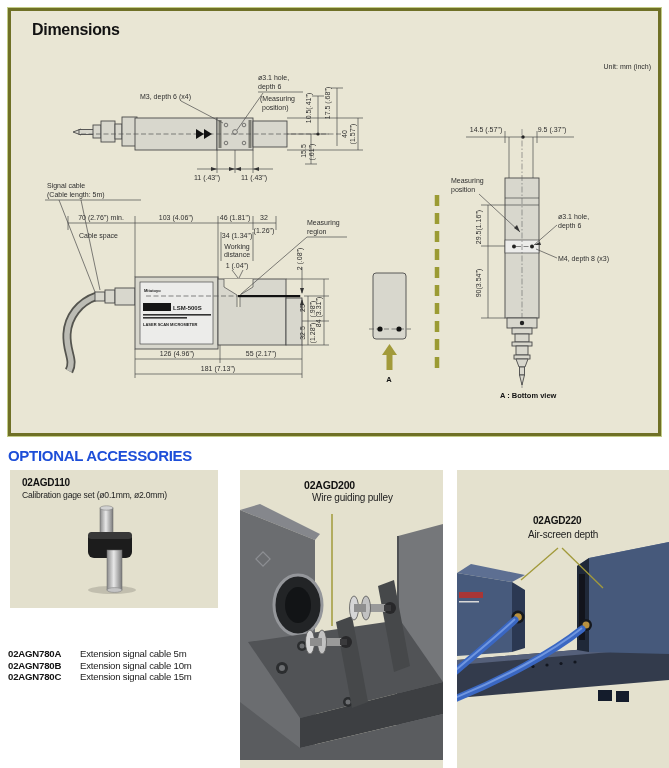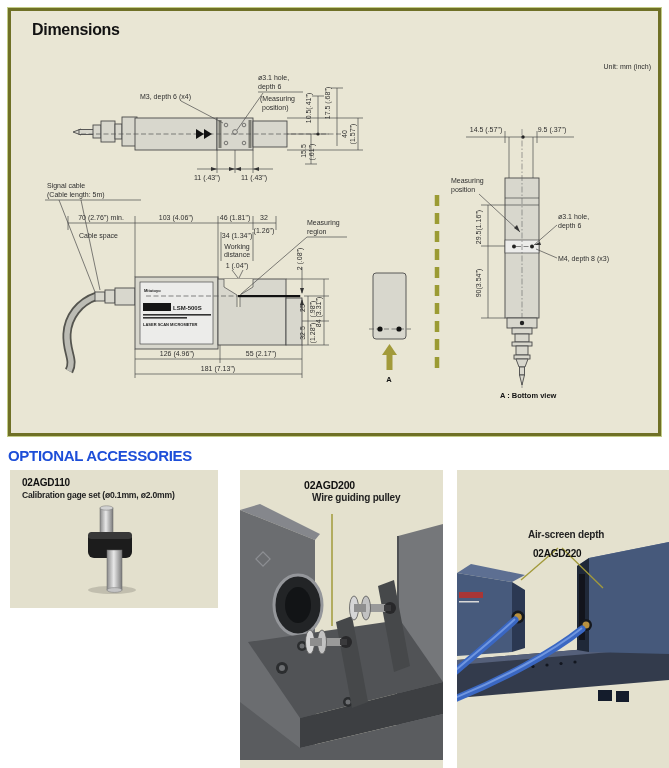--- a/index.html
+++ b/index.html
@@ -19,21 +19,21 @@
   .dev{fill:#d8d7cd;stroke:#4a4a4a;stroke-width:0.9;}
   .devl{fill:#ececе8;fill:#ececea;stroke:#4a4a4a;stroke-width:0.7;}
   .dash{stroke:#555;stroke-width:0.7;fill:none;stroke-dasharray:5 2.5;}
   .cdash{stroke:#666;stroke-width:0.6;fill:none;stroke-dasharray:6 2 1.5 2;}
   .olive{stroke:#9b9b33;}
   
   .acc-title{position:absolute;left:8px;top:447px;font-size:15px;font-weight:bold;
              color:#1d4ed8;letter-spacing:-0.3px;}
   .acc-box{position:absolute;left:10px;top:470px;width:208px;height:138px;background:#e3e0cd;}
   .acc-part{position:absolute;font-size:10px;font-weight:bold;color:#111;letter-spacing:-0.2px;}
-  .acc-desc{position:absolute;font-size:8.6px;color:#222;letter-spacing:-0.2px;font-weight:bold;}
+  .acc-desc{position:absolute;font-size:8.6px;color:#222;letter-spacing:-0.2px;}
   .photo{position:absolute;top:470px;height:331px;background:#e4e1ce;overflow:hidden;}
   .photo svg{position:absolute;left:0;top:0;}
   .cable-list{position:absolute;left:8px;top:648px;width:230px;}
   .cable-row{display:flex;font-size:9.6px;line-height:11.6px;letter-spacing:-0.2px;}
   .cable-row .p{width:72px;font-weight:bold;color:#111;}
   .cable-row .d{color:#222;}
 </style>
 </head>
 <body>
 
@@ -268,20 +268,34 @@
       <ellipse cx="102" cy="120" rx="24" ry="4" fill="rgba(0,0,0,0.15)"></ellipse>
       <rect x="90" y="38" width="13" height="32" fill="url(#met)" stroke="#666" stroke-width="0.5"></rect>
       <ellipse cx="96.5" cy="38" rx="6.5" ry="2.2" fill="#d2d2d2" stroke="#777" stroke-width="0.5"></ellipse>
       <rect x="78" y="62" width="44" height="26" rx="6" fill="#1c1c1c"></rect>
       <rect x="78" y="62" width="44" height="7" rx="3.5" fill="#383838"></rect>
       <rect x="97" y="80" width="15" height="40" fill="url(#met)" stroke="#666" stroke-width="0.5"></rect>
       <ellipse cx="104.5" cy="120" rx="7.5" ry="2.4" fill="#c4c4c4" stroke="#777" stroke-width="0.5"></ellipse>
     </svg>
   </div>
 
+  <div class="cable-list">
+    <div class="cable-row">
+      <span class="p">02AGN780A</span>
+      <span class="d">Extension signal cable 5m</span>
+    </div>
+    <div class="cable-row">
+      <span class="p">02AGN780B</span>
+      <span class="d">Extension signal cable 10m</span>
+    </div>
+    <div class="cable-row">
+      <span class="p">02AGN780C</span>
+      <span class="d">Extension signal cable 15m</span>
+    </div>
+  </div>
 
   <div class="photo" style="left:240px;width:203px;">
     <svg width="203" height="290" viewBox="0 0 203 290">
 
       <polygon points="158,66 203,54 203,290 158,290" fill="#75777a"></polygon>
       <line x1="158" y1="66" x2="158" y2="290" stroke="#4e5053" stroke-width="2"></line>
       <polygon points="0,40 20,34 80,64 75,70" fill="#85878c"></polygon>
       <polygon points="0,40 75,70 75,290 0,290" fill="#6b6d70"></polygon>
       <rect x="18" y="84" width="10" height="10" transform="rotate(45 23 89)" fill="none" stroke="#8d8f93" stroke-width="1.2"></rect>
       <ellipse cx="58" cy="135" rx="24" ry="30" fill="#222426" stroke="#94969a" stroke-width="3"></ellipse>
@@ -348,17 +362,17 @@
       <polygon points="120,96 132,88 132,182 120,180" fill="#1f2838"></polygon>
       <rect x="122" y="104" width="6" height="66" fill="#12141c"></rect>
       <circle cx="129" cy="155" r="6" fill="#15181e"></circle>
         <circle cx="129" cy="155" r="3.5" fill="#b8903f"></circle>
       <path d="M 125 159 C 95 183 45 210 -5 230" stroke="#3a67c2" stroke-width="7" fill="none" stroke-linecap="round"></path>
       <path d="M 125 158 C 95 182 45 209 -5 229" stroke="#6f96e0" stroke-width="2" fill="none"></path>
 
       <line x1="101" y1="78" x2="64" y2="110" stroke="#a29a3a" stroke-width="1.3"></line>
       <line x1="105" y1="78" x2="146" y2="118" stroke="#a29a3a" stroke-width="1.3"></line>
     </svg>
-    <div class="acc-part" style="left:76px;top:45px;margin-top:33px;">02AGD220</div>
+    <div class="acc-part" style="left:76px;top:45px;">02AGD220</div>
     <div class="acc-desc" style="left:71px;top:59px;font-size:10px;">Air-screen depth</div>
   </div>
 
 </div>
 
 </body></html>

